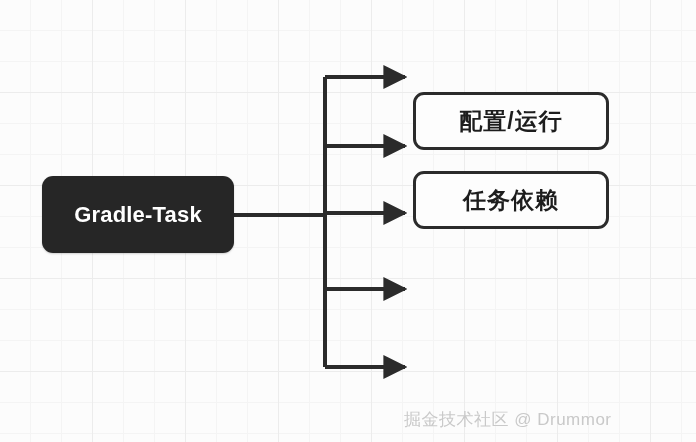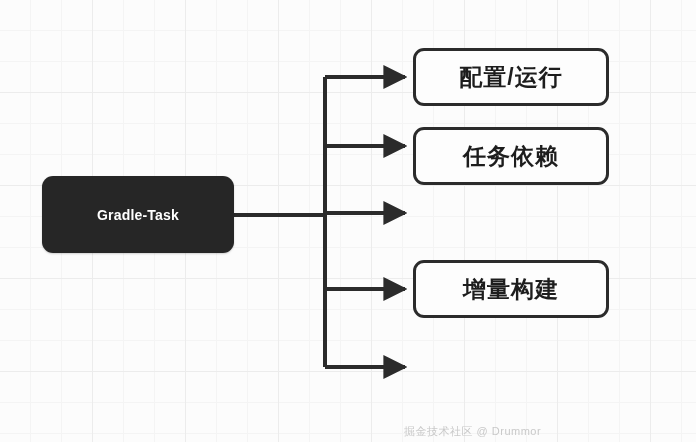--- a/index.html
+++ b/index.html
@@ -36,53 +36,53 @@
     width: 192px; height: 77px;
     background: #262626;
     border-radius: 11px;
     display: flex;
     align-items: center;
     justify-content: center;
     box-shadow: 0 1px 2px rgba(0,0,0,0.18);
   }
   .root-node-label {
     color: #ffffff;
-    font-size: 14px;
+    font-size: 22px;
     font-weight: 600;
     letter-spacing: 0.2px;
     white-space: nowrap;
   }
   .leaf-node {
     position: absolute;
     left: 413px;
     width: 196px;
     height: 58px;
     background: #fdfdfd;
     border: 3px solid #2b2b2b;
     border-radius: 11px;
     display: flex;
     align-items: center;
     justify-content: center;
+    margin-top: 44px;
   }
   .leaf-node-label {
     color: #1d1d1d;
     font-size: 23px;
     font-weight: 600;
     letter-spacing: 1px;
     white-space: nowrap;
   }
   .watermark {
     position: absolute;
     left: 404px;
     top: 408px;
     color: #c9c9c9;
-    font-size: 11px;
+    font-size: 17px;
     letter-spacing: 0.5px;
     white-space: nowrap;
-    margin-top: 16px;
   }
 </style>
 </head>
 <body>
 
 <div id="canvas">
 
   <svg id="edges" viewBox="0 0 696 442" xmlns="http://www.w3.org/2000/svg">
     <defs>
       <marker id="arrow" viewBox="0 0 10 10" refX="9" refY="5" markerWidth="6" markerHeight="6" orient="auto-start-reverse">
@@ -107,20 +107,17 @@
 
   <div class="leaf-node" style="top:48px">
     <span class="leaf-node-label">配置/运行</span>
   </div>
 
   <div class="leaf-node" style="top:127px">
     <span class="leaf-node-label">任务依赖</span>
   </div>
 
 
-  <div class="leaf-node" style="top:260px">
-    <span class="leaf-node-label">增量构建</span>
-  </div>
 
 
   <div class="watermark">掘金技术社区 @ Drummor</div>
 
 </div>
 
 </body></html>

